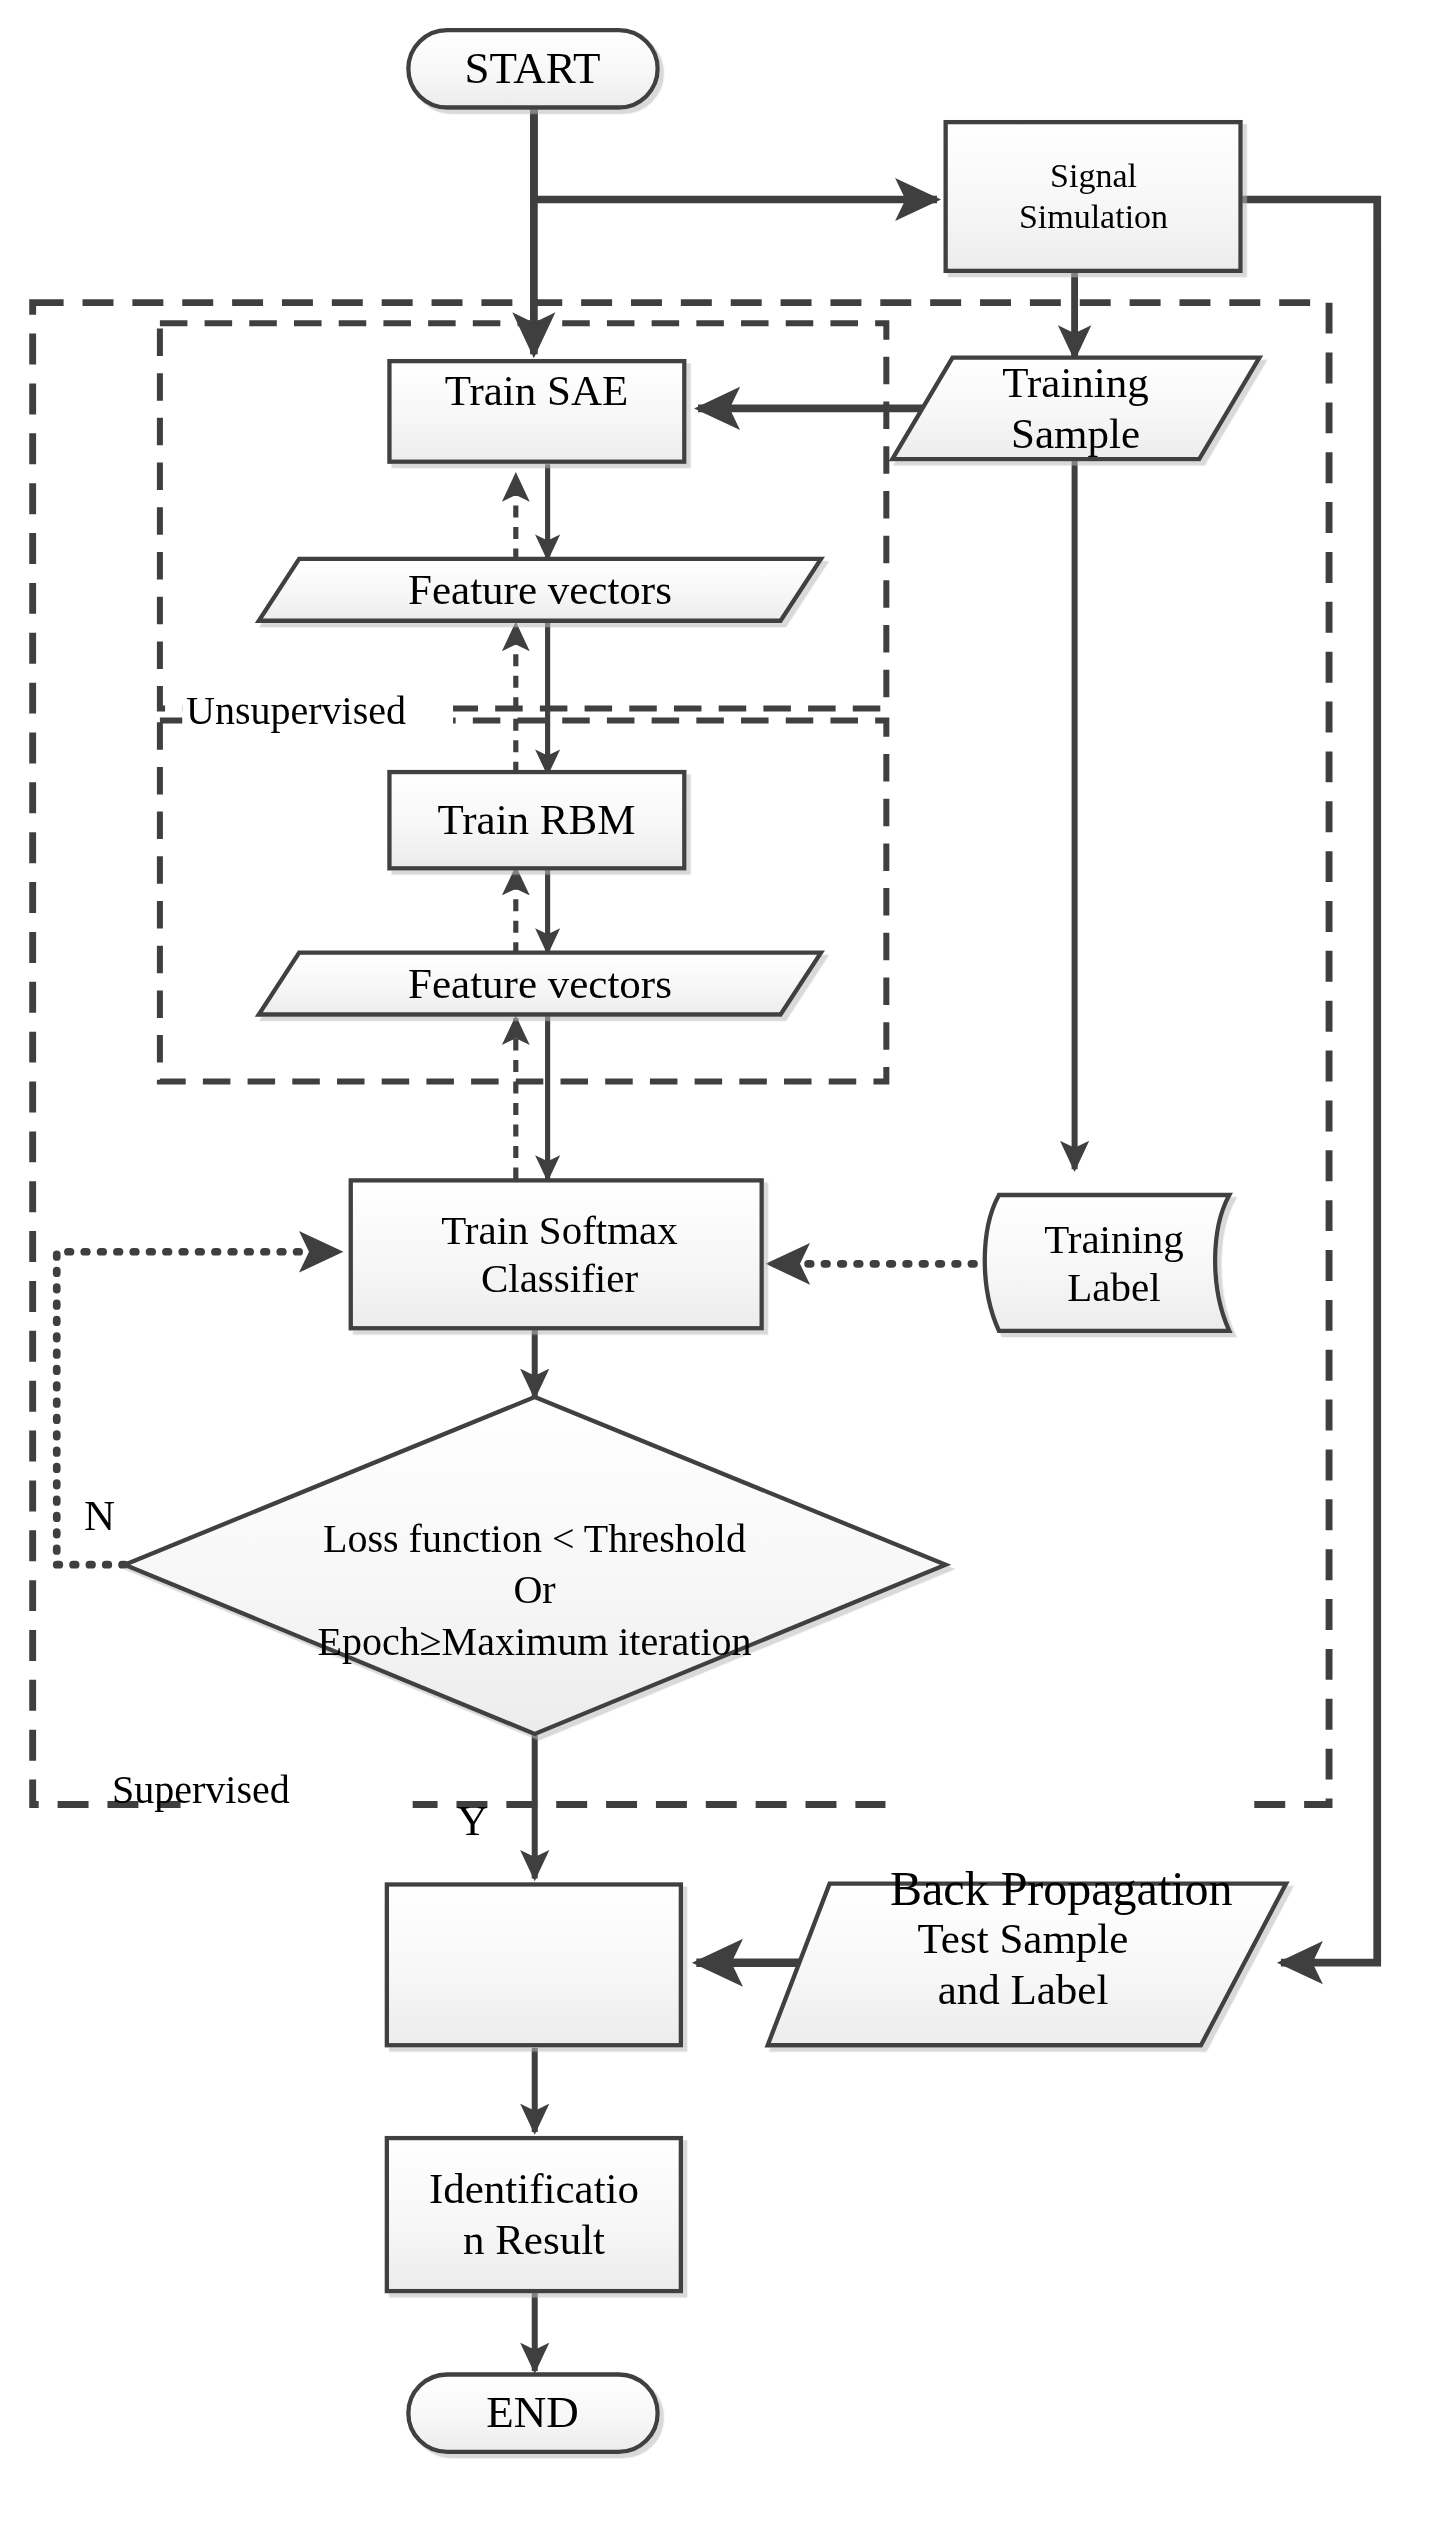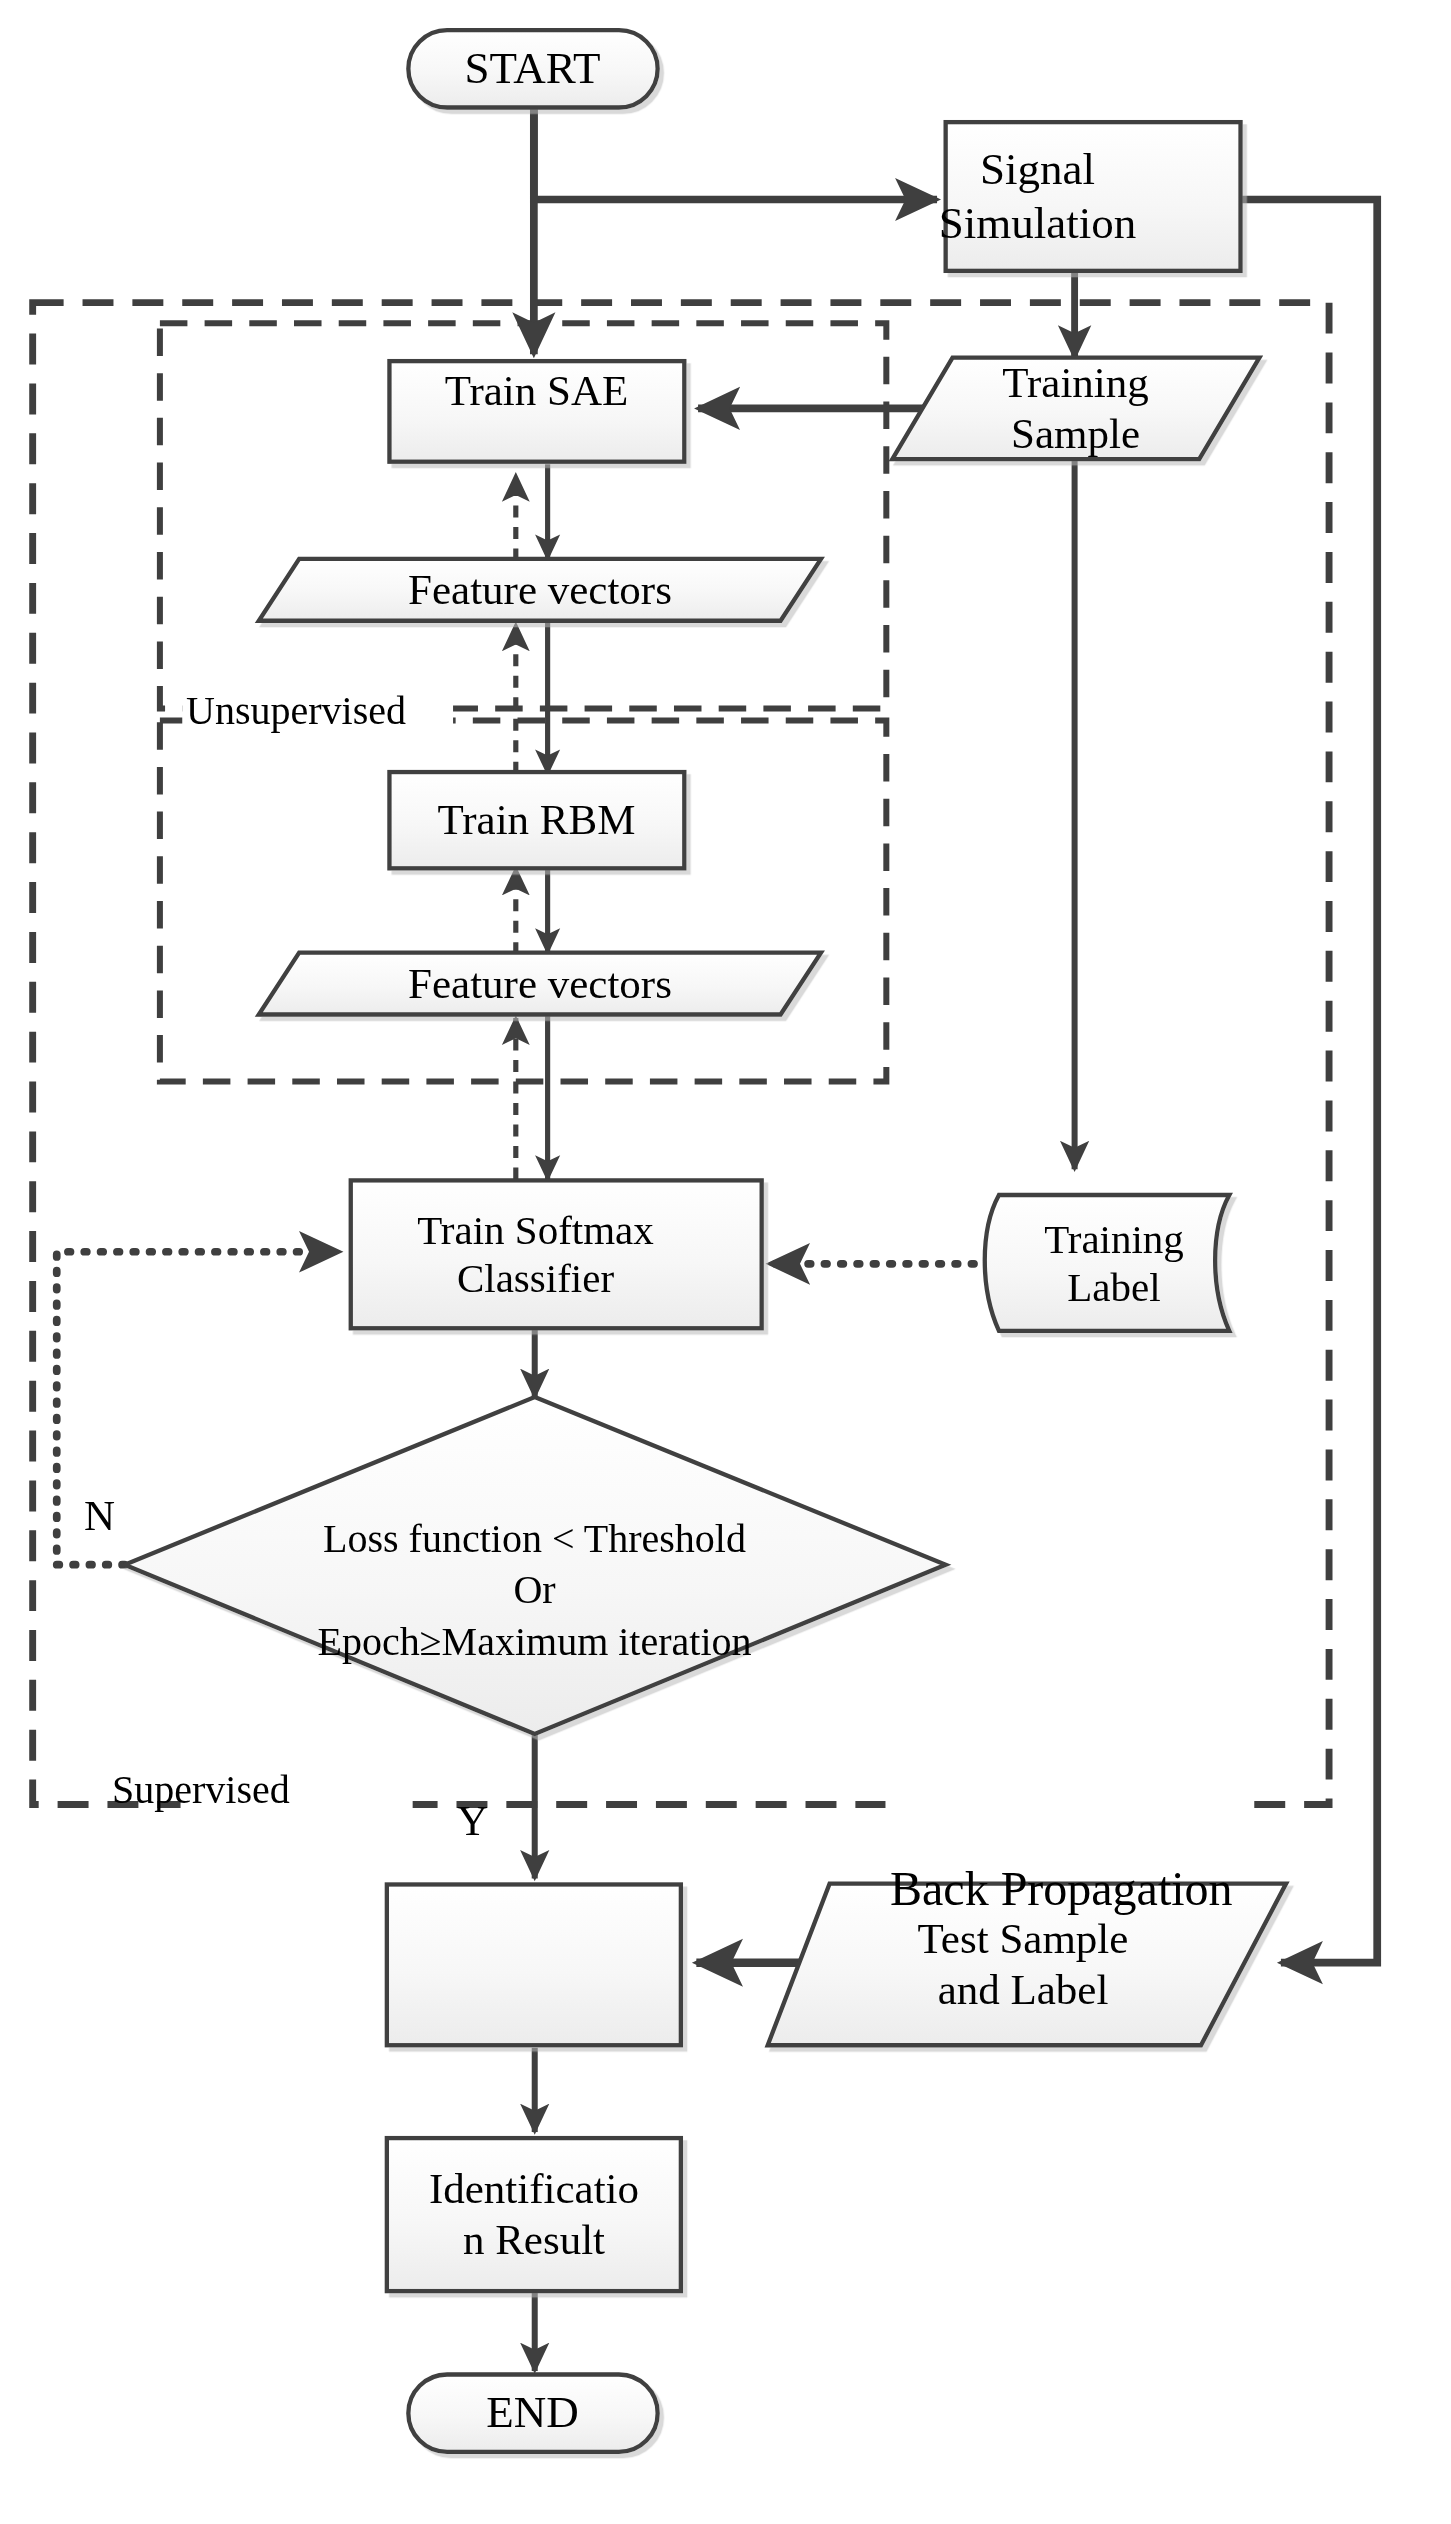--- a/index.html
+++ b/index.html
@@ -127,35 +127,35 @@
 
     <rect x="475" y="2762" width="290" height="90" rx="45" ry="45" fill="url(#nodefill)" stroke="#3f3f3f" stroke-width="5" filter="url(#softshadow)"></rect>
 
     <rect x="210" y="2055" width="270" height="58" fill="#ffffff"></rect>
     <rect x="1030" y="2055" width="422" height="58" fill="#ffffff"></rect>
     <rect x="212" y="800" width="315" height="62" fill="#ffffff"></rect>
   </svg>
 
   <div class="nodelabel" style="left:408px;top:30px;width:249px;height:77px;font-size:45px;">START</div>
 
-  <div class="nodelabel" style="left:890px;top:122px;width:295px;height:149px;font-size:45px;">Signal
+  <div class="nodelabel" style="left:946px;top:122px;width:295px;height:149px;font-size:34px;">Signal
 Simulation</div>
 
   <div class="nodelabel" style="left:389px;top:341px;width:295px;height:101px;font-size:43px;">Train SAE</div>
 
   <div class="nodelabel" style="left:892px;top:358px;width:367px;height:101px;font-size:43px;">Training
 Sample</div>
 
   <div class="nodelabel" style="left:259px;top:559px;width:562px;height:62px;font-size:43px;">Feature vectors</div>
 
   <div class="nodelabel" style="left:389px;top:772px;width:295px;height:96px;font-size:43px;">Train RBM</div>
 
   <div class="nodelabel" style="left:259px;top:953px;width:562px;height:62px;font-size:43px;">Feature vectors</div>
 
-  <div class="nodelabel" style="left:330px;top:1180px;width:411px;height:148px;font-size:41px;">Train Softmax
+  <div class="nodelabel" style="left:354px;top:1180px;width:411px;height:148px;font-size:41px;">Train Softmax
 Classifier</div>
 
   <div class="nodelabel" style="left:999px;top:1195px;width:230px;height:136px;font-size:41px;">Training
 Label</div>
 
   <div class="nodelabel" style="left:225px;top:1569px;width:619px;height:41px;font-size:40px;">Or</div>
   <div class="nodelabel" style="left:225px;top:1518px;width:619px;height:41px;font-size:40px;">Loss function &lt; Threshold</div>
   <div class="nodelabel" style="left:199px;top:1621px;width:671px;height:41px;font-size:40px;">Epoch≥Maximum iteration</div>
 
 

